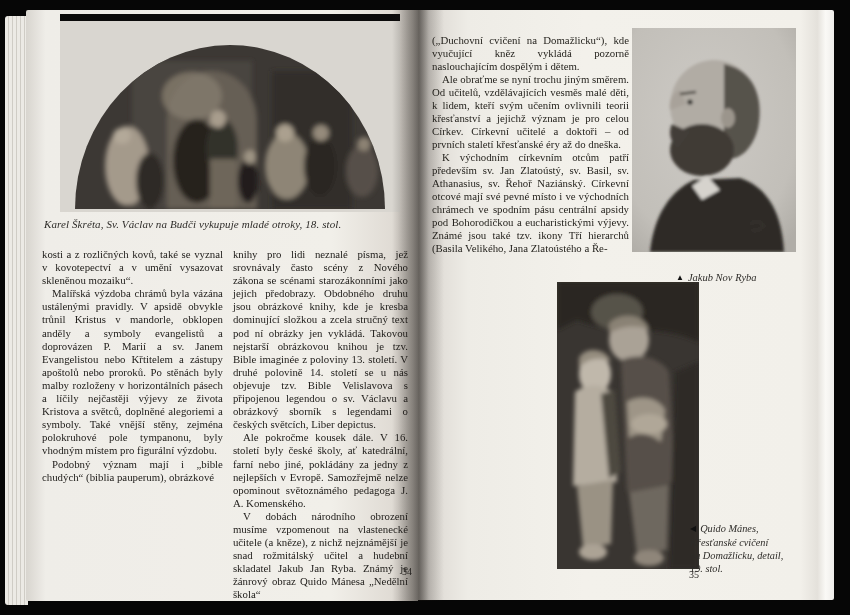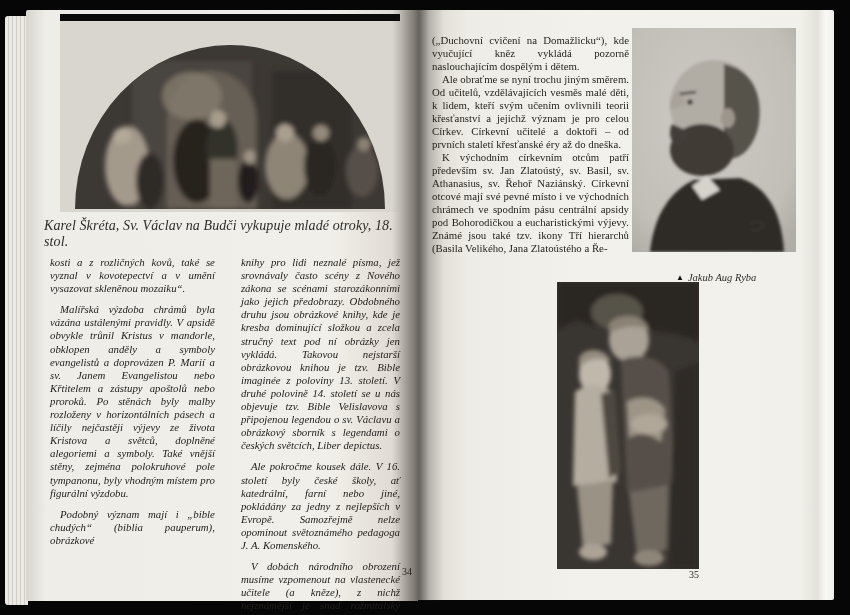--- a/index.html
+++ b/index.html
@@ -16,27 +16,27 @@
   .right-page{left:418px;width:416px;height:590px;
     background:linear-gradient(90deg,#b7b2ab 0,#ddd9d3 3%,#eeece6 12%,#f3f1eb 40%,#f2f0ea 92%,#e4e1db 96%,#faf9f6 98%,#efedea 100%);
     border-radius:0 2px 2px 0;}
   .gutter-shadow{position:absolute;left:392px;top:10px;width:52px;height:591px;pointer-events:none;
     background:linear-gradient(90deg,rgba(30,26,22,0) 0,rgba(30,26,22,.38) 40%,rgba(20,17,14,.5) 52%,rgba(30,26,22,.22) 70%,rgba(30,26,22,0) 100%);}
   
   .plate{position:absolute;left:34px;top:4px;width:340px;height:198px;background:#d9d6d0;}
   .plate-topbar{position:absolute;left:0;top:0;width:100%;height:7px;background:#0b0b0b;}
   .lunette{position:absolute;left:12px;bottom:3px;width:316px;height:168px;}
   .plate-caption{position:absolute;left:18px;top:208px;width:356px;font-style:italic;
-    font-size:14px;color:#2e2c29;letter-spacing:.1px;}
+    font-size:11px;color:#2e2c29;letter-spacing:.1px;}
   
   .text-columns{position:absolute;left:16px;top:238px;width:366px;display:flex;gap:10px;}
   .col{font-size:10.8px;line-height:13.1px;text-align:justify;color:#23211e;}
   .col1{width:186px;}
   .col2{width:180px;}
-  .col p{margin:8px;text-indent:10px;font-style:italic;}
+  .col p{margin:0;text-indent:10px;}
   .col p.no-indent{text-indent:0;}
   .page-num{position:absolute;font-size:10px;color:#2a2826;text-align:right;}
   .page-num.left{left:16px;width:370px;top:556px;}
   .page-num.right{left:139px;width:142px;top:559px;}
   
   .rp-text{position:absolute;left:14px;top:24px;width:197px;font-size:10.8px;line-height:13px;
     text-align:justify;color:#26241f;}
   .rp-text p{margin:0;text-indent:10px;}
   .rp-text p.no-indent{text-indent:0;}
   .portrait-plate{position:absolute;left:214px;top:18px;width:164px;height:224px;background:#c8c5c0;}
@@ -139,21 +139,21 @@
           <ellipse cx="70" cy="122" rx="32" ry="26" fill="#3f3b36"></ellipse>
           <path d="M40,96 C36,104 38,114 46,120 L58,104 Z" fill="#423e39"></path>
           <ellipse cx="96" cy="90" rx="7" ry="10" fill="#9b958c"></ellipse>
           <circle cx="58" cy="74" r="2.6" fill="#2c2a27"></circle>
           <path d="M48,66 L64,64" stroke="#4a463f" stroke-width="2.4" fill="none"></path>
           <path d="M118,196 q8,-6 14,2 q-6,6 -12,4" stroke="#3a3733" stroke-width="1.4" fill="none"></path>
         </g>
       </svg>
     </div>
     <div class="portrait-caption">
-      <span class="marker">▲</span><span>Jakub Aug Ryba</span>
+      <span class="marker">▲</span><span>Jakub Nov Ryba</span>
     </div>
 
     <div class="genre-plate">
       <svg viewBox="0 0 142 287">
         <defs>
             <filter id="gsoft">
               <feGaussianBlur stdDeviation="2.2"></feGaussianBlur>
             </filter>
           </defs>
         <rect width="142" height="287" fill="#393531"></rect>
@@ -170,18 +170,24 @@
           <path d="M70,120 C84,112 102,116 108,128 L104,160 C92,150 80,150 72,156 Z" fill="#9e9587"></path>
           <ellipse cx="92" cy="142" rx="18" ry="10" fill="#b0a798"></ellipse>
           <path d="M20,204 L56,198 L54,262 L26,266 Z" fill="#9a9284"></path>
           <path d="M72,210 L112,202 L110,268 L80,274 Z" fill="#6e675e"></path>
           <ellipse cx="36" cy="270" rx="14" ry="8" fill="#aca395"></ellipse>
           <ellipse cx="92" cy="276" rx="15" ry="8" fill="#8f867a"></ellipse>
           <path d="M118,90 L142,80 V287 H112 Z" fill="#2e2b27"></path>
         </g>
       </svg>
     </div>
+    <div class="genre-caption">
+      <div><span class="marker">◀</span><span>Quido Mánes,</span></div>
+      <div>Křesťanské cvičení</div>
+      <div>na Domažlicku, detail,</div>
+      <div>19. stol.</div>
+    </div>
 
     <div class="page-num right">35</div>
   </div>
 
   <div class="gutter-shadow"></div>
 </div>
 
 </body></html>

